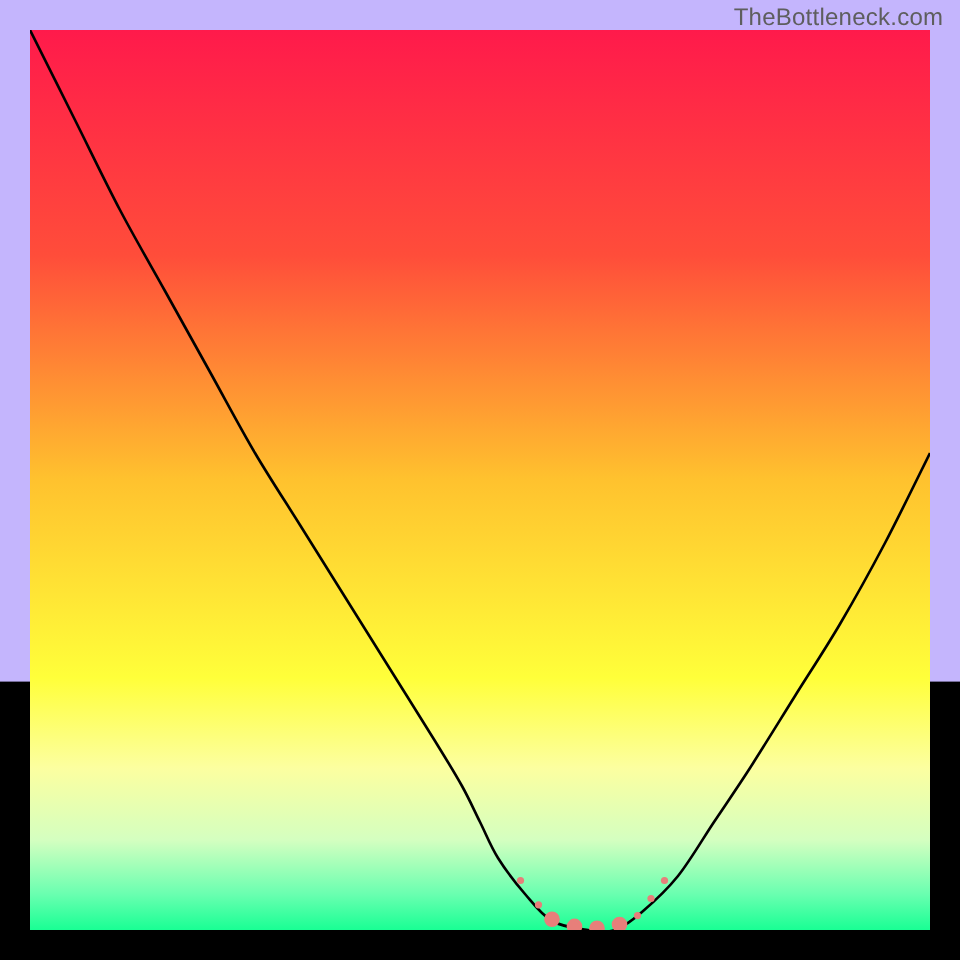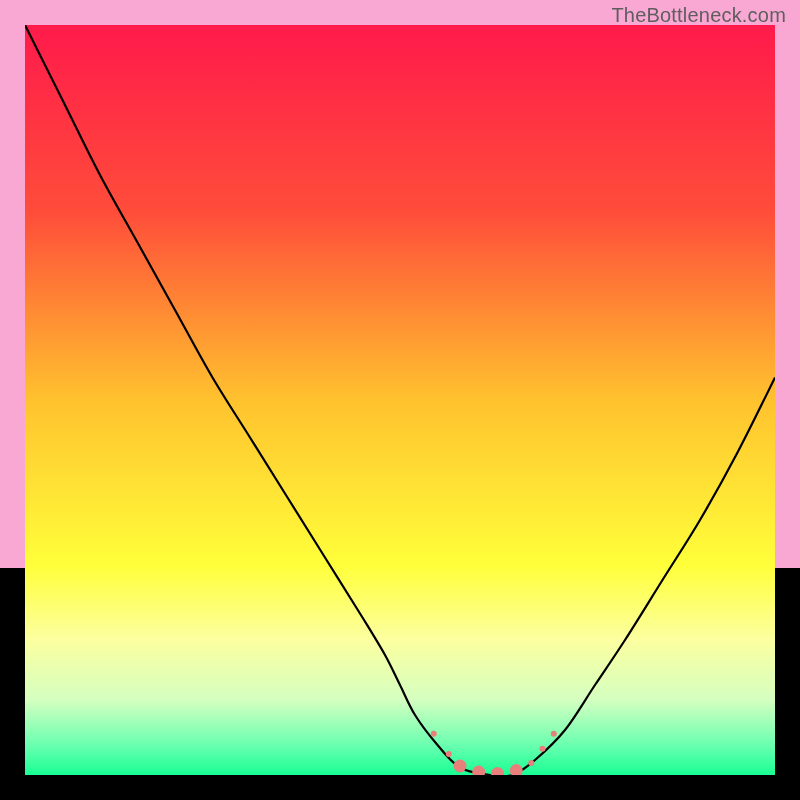--- a/index.html
+++ b/index.html
@@ -8,21 +8,21 @@
     width: 800px;
     height: 800px;
     background: #000;
     overflow: hidden;
     font-family: Arial, Helvetica, sans-serif;
   }
   .outer {
     position: relative;
     width: 800px;
     height: 568px;
-    background: #f9a8d4;
+    background: #c4b5fd;
   }
   .plot {
     position: absolute;
     left: 25px;
     top: 25px;
     width: 750px;
     height: 750px;
   }
   .plot svg {
     display: block;

